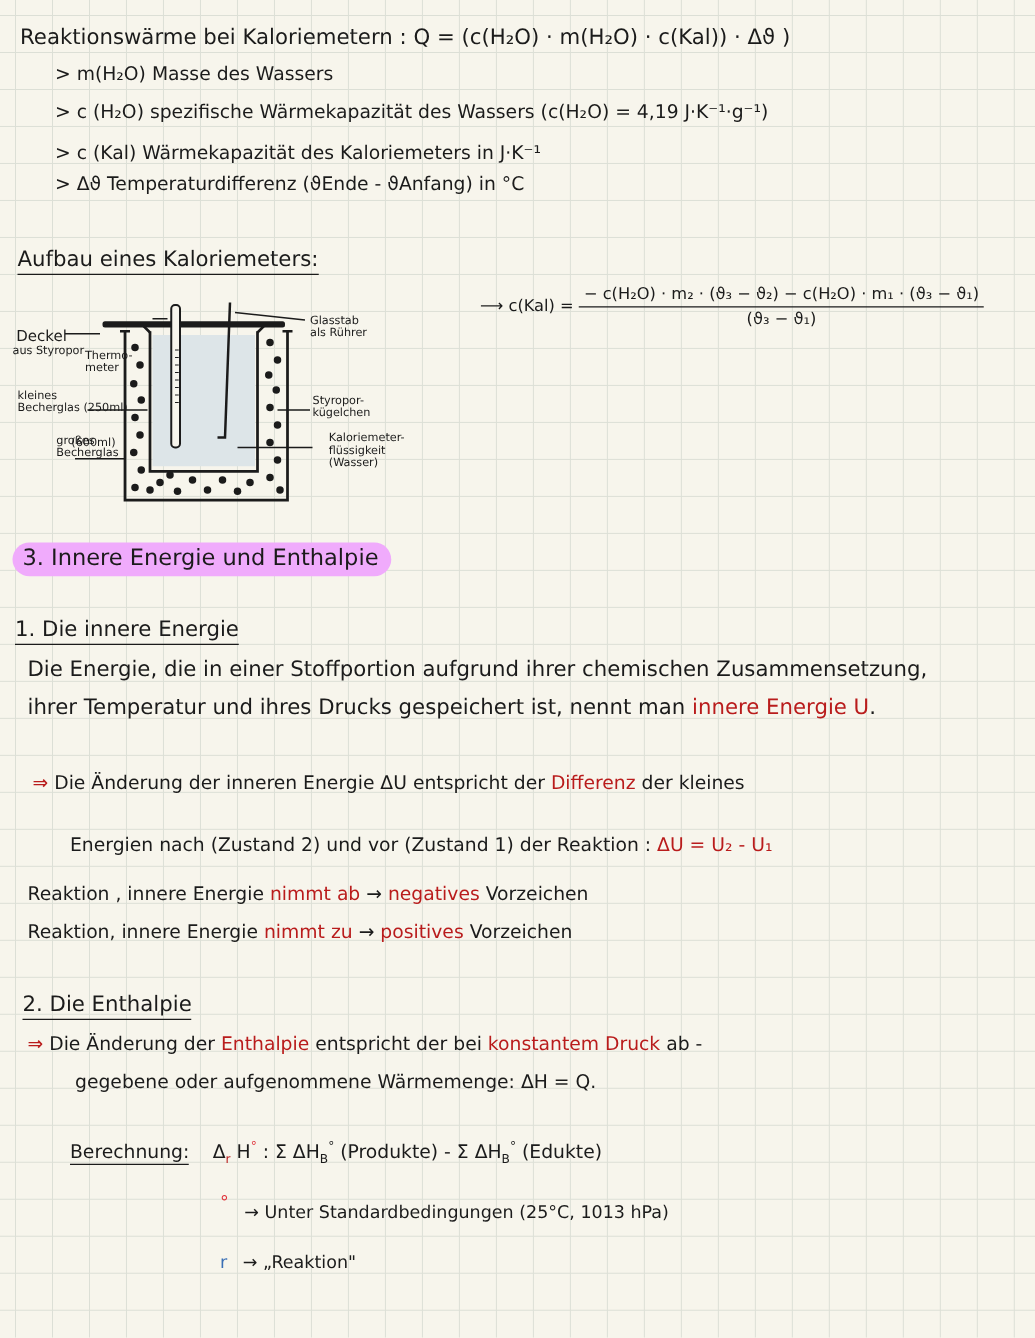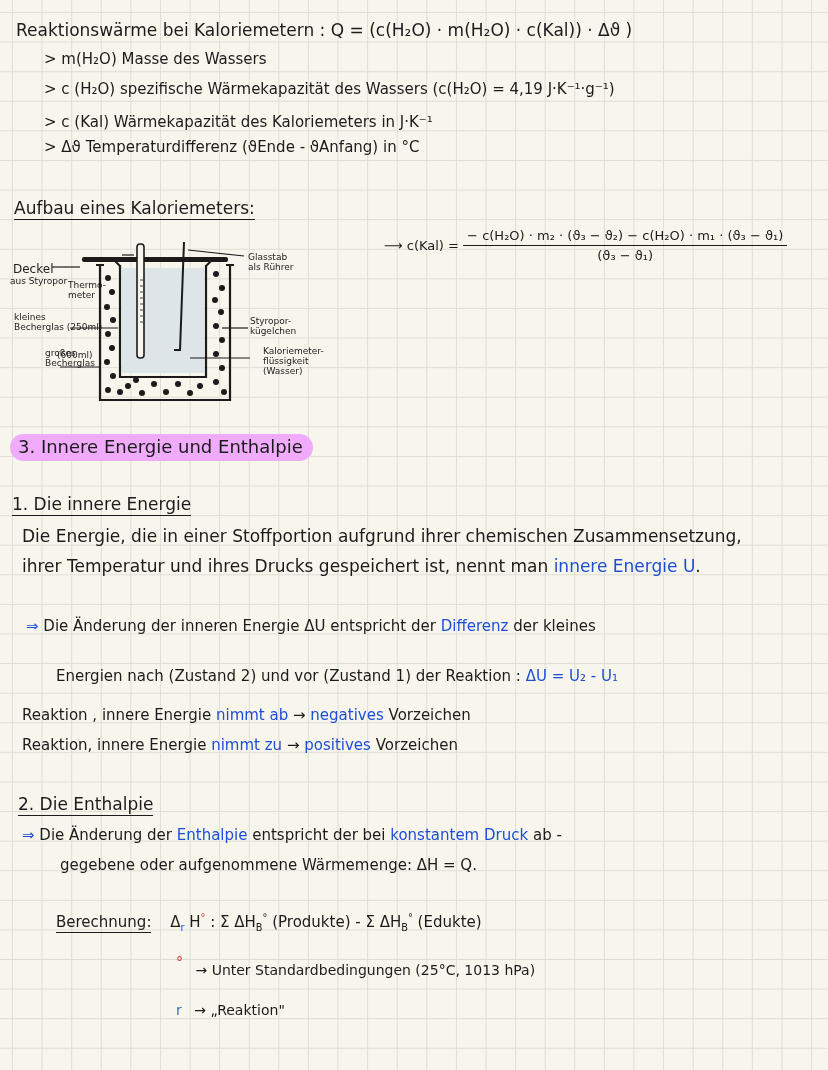--- a/index.html
+++ b/index.html
@@ -8,21 +8,21 @@
     background-color: #f7f5ec;
     background-image:
       linear-gradient(to right, #dcdfd6 1px, transparent 1px),
       linear-gradient(to bottom, #dcdfd6 1px, transparent 1px);
     background-size: 29.6px 29.6px;
     background-position: 12px 12px;
     font-family: "DejaVu Sans", sans-serif;
     color: #1b1b1b;
   }
   .abs { position: absolute; white-space: nowrap; }
-  .blue { color: #1d4ed8; }
+  .blue { color: #b91c1c; }
   .red { color: #e0323a; }
   .l1 { font-size: 17px; }
   .l2 { font-size: 15px; }
   .small { font-size: 9px; line-height: 10px; }
   .ul { border-bottom: 1.6px solid #1b1b1b; padding-bottom: 1px; }
   .heading-pill {
     background: #f0abfc; border-radius: 14px; padding: 2px 10px 4px 8px; font-size: 18px;
   }
   .frac { display: inline-flex; flex-direction: column; align-items: center; vertical-align: middle; }
   .frac .num { border-bottom: 1.6px solid #1b1b1b; padding: 0 4px 2px; }

